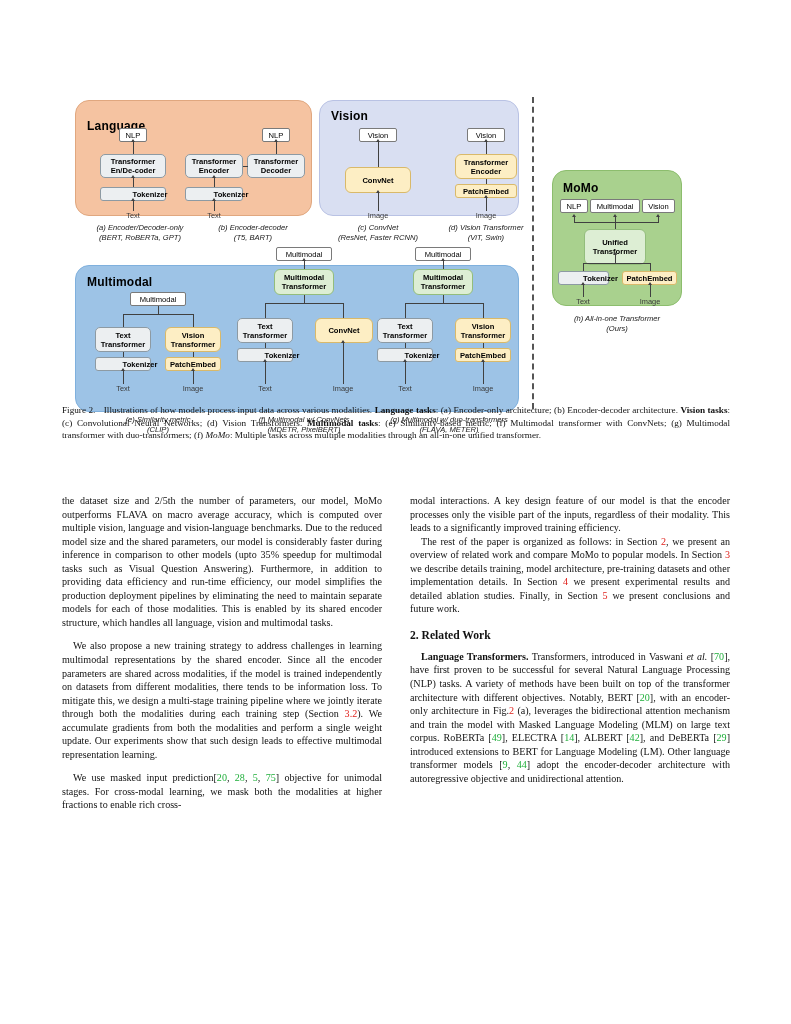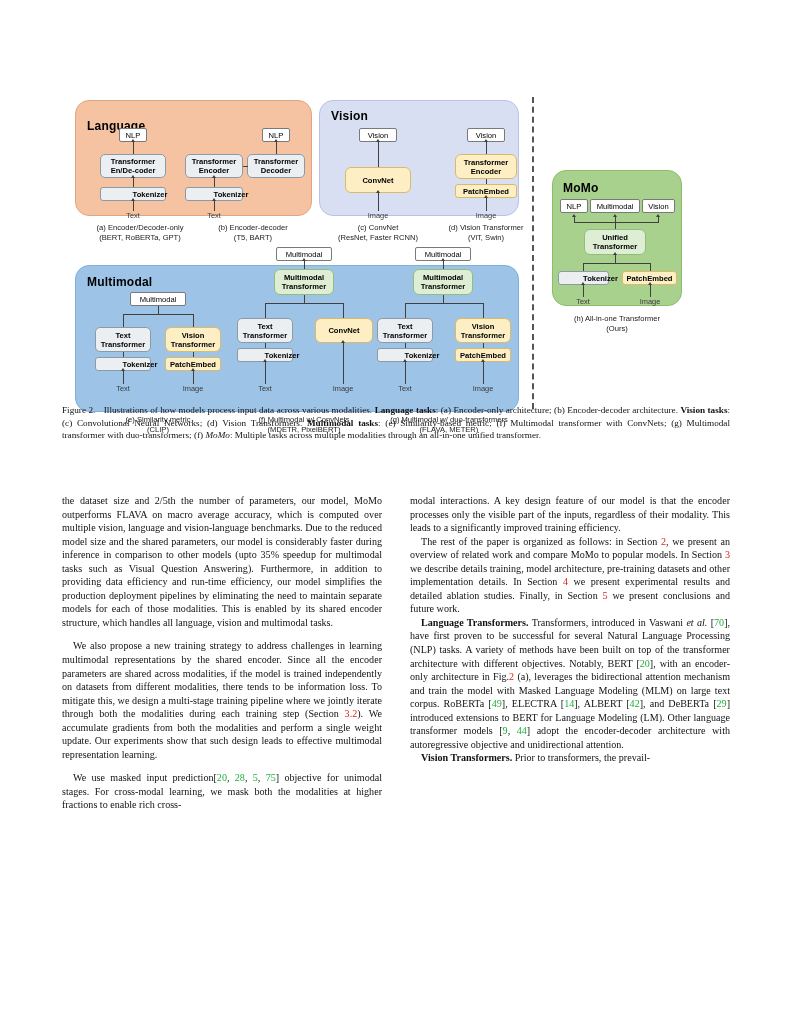--- a/index.html
+++ b/index.html
@@ -27,21 +27,21 @@
   .node.green-r{background:#ddeed4;border:1px solid #93bd7c;border-radius:6px;font-weight:bold;}
   .node.plain{background:#ffffff;border:1px solid #7a7a7a;border-radius:2px;font-weight:normal;}
 
   
   .vline{position:absolute;background:#404040;width:1px;}
   .hline{position:absolute;background:#404040;height:1px;}
   .arrow{position:absolute;width:0;height:0;border-left:2.5px solid transparent;border-right:2.5px solid transparent;border-bottom:3.5px solid #404040;}
 
   .iolabel{position:absolute;font-family:"Liberation Sans",sans-serif;font-size:7.4px;color:#3a3a3a;text-align:center;}
 
-  .subcap{position:absolute;font-family:"Liberation Sans",sans-serif;font-size:7.6px;line-height:9.6px;text-align:center;color:#1a1a1a;}
+  .subcap{position:absolute;font-family:"Liberation Sans",sans-serif;font-size:7.6px;line-height:9.6px;text-align:center;color:#1a1a1a;font-style:italic;}
 
   .dashdiv{position:absolute;left:457px;top:2px;width:0;height:312px;border-left:2px dashed #555;}
 
   
   #caption{position:absolute;left:62px;top:404px;width:668px;font-size:9.2px;line-height:12.6px;text-align:justify;color:#111;}
   #caption b{font-weight:bold;}
   #caption i{font-style:italic;}
 
   
   .col{position:absolute;width:320px;font-size:10.1px;line-height:13.55px;text-align:justify;color:#111;}
@@ -282,21 +282,21 @@
       <span>Vision</span>
     </div>
   <div class="vline" style="left:499px;top:122px;height:5px;"></div>
   <div class="arrow" style="left:496.5px;top:119px;"></div>
   <div class="vline" style="left:540px;top:122px;height:5px;"></div>
   <div class="arrow" style="left:537.5px;top:119px;"></div>
   <div class="vline" style="left:583px;top:122px;height:5px;"></div>
   <div class="arrow" style="left:580.5px;top:119px;"></div>
   <div class="hline" style="left:499px;top:127px;width:85px;"></div>
   <div class="vline" style="left:540px;top:127px;height:7px;"></div>
-  <div class="node green-r" style="left:509px;top:134px;width:62px;height:26px;">
+  <div class="node green-r" style="left:509px;top:134px;width:62px;height:36px;">
     <span>Unified</span>
       <span>Transformer</span>
   </div>
   <div class="vline" style="left:540px;top:160px;height:8px;"></div>
   <div class="arrow" style="left:537.5px;top:157px;"></div>
   <div class="hline" style="left:508px;top:168px;width:67px;"></div>
   <div class="vline" style="left:508px;top:168px;height:8px;"></div>
   <div class="vline" style="left:575px;top:168px;height:8px;"></div>
   <div class="node grey" style="left:483px;top:176px;width:51px;height:14px;">
       <span>Tokenizer</span>
@@ -331,17 +331,17 @@
   <div class="gap"></div>
   <p class="para"><span>We also propose a new training strategy to address challenges in learning multimodal representations by the shared encoder. Since all the encoder parameters are shared across modalities, if the model is trained independently on datasets from different modalities, there tends to be information loss. To mitigate this, we design a multi-stage training pipeline where we jointly iterate through both the modalities during each training step (Section </span><span class="cref">3.2</span><span>). We accumulate gradients from both the modalities and perform a single weight update. Our experiments show that such design leads to effective multimodal representation learning.</span></p>
   <div class="gap"></div>
   <p class="para"><span>We use masked input prediction[</span><span class="bref">20</span><span>, </span><span class="bref">28</span><span>, </span><span class="bref">5</span><span>, </span><span class="bref">75</span><span>] objective for unimodal stages. For cross-modal learning, we mask both the modalities at higher fractions to enable rich cross-</span></p>
 </div>
 
 <div id="colR" class="col">
   <p class="para noind">modal interactions. A key design feature of our model is that the encoder processes only the visible part of the inputs, regardless of their modality. This leads to a significantly improved training efficiency.</p>
   <p class="para"><span>The rest of the paper is organized as follows: in Section </span><span class="cref">2</span><span>, we present an overview of related work and compare MoMo to popular models. In Section </span><span class="cref">3</span><span> we describe details training, model architecture, pre-training datasets and other implementation details. In Section </span><span class="cref">4</span><span> we present experimental results and detailed ablation studies. Finally, in Section </span><span class="cref">5</span><span> we present conclusions and future work.</span></p>
 
+  <div class="h2">2. Related Work</div>
 
   <p class="para"><span class="runin">Language Transformers.</span><span> Transformers, introduced in Vaswani </span><i class="it">et al.</i><span> [</span><span class="bref">70</span><span>], have first proven to be successful for several Natural Language Processing (NLP) tasks. A variety of methods have been built on top of the transformer architecture with different objectives. Notably, BERT [</span><span class="bref">20</span><span>], with an encoder-only architecture in Fig.</span><span class="cref">2</span><span> (a), leverages the bidirectional attention mechanism and train the model with Masked Language Modeling (MLM) on large text corpus. RoBERTa [</span><span class="bref">49</span><span>], ELECTRA [</span><span class="bref">14</span><span>], ALBERT [</span><span class="bref">42</span><span>], and DeBERTa [</span><span class="bref">29</span><span>] introduced extensions to BERT for Language Modeling (LM). Other language transformer models [</span><span class="bref">9</span><span>, </span><span class="bref">44</span><span>] adopt the encoder-decoder architecture with autoregressive objective and unidirectional attention.</span></p>
 
-  <p class="para"><span class="runin">Vision Transformers.</span><span> Prior to transformers, the prevail-</span></p>
 </div>
 
 </body></html>

